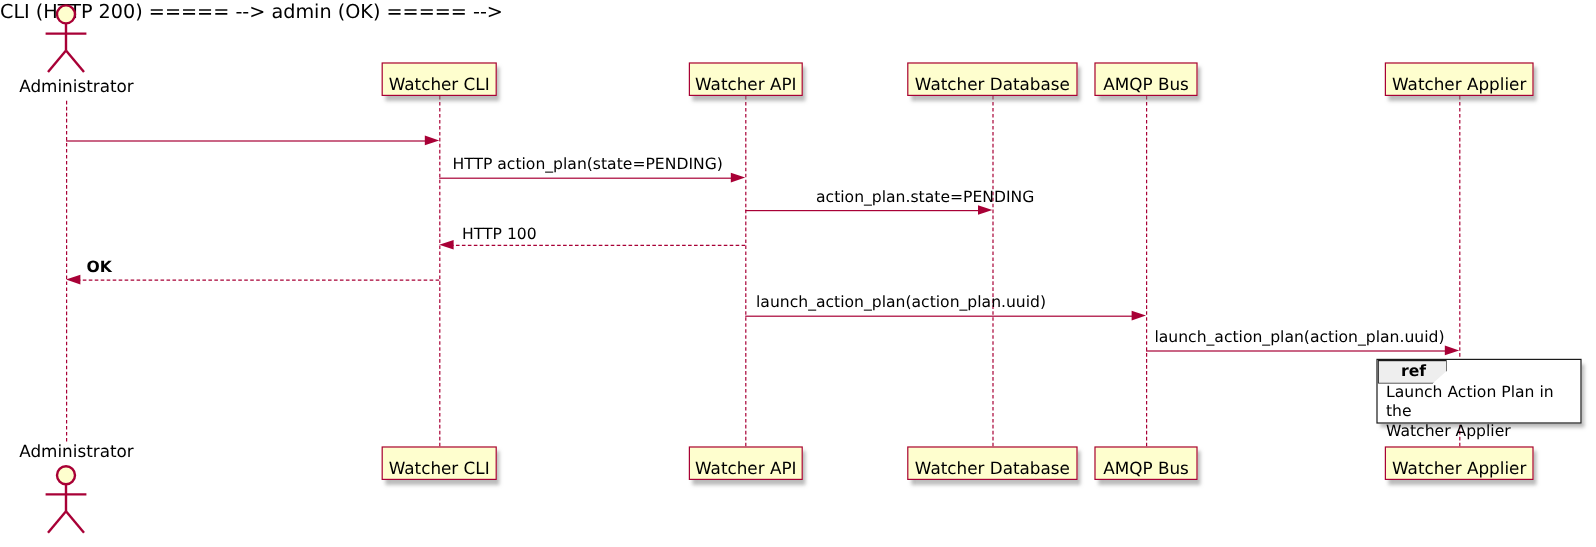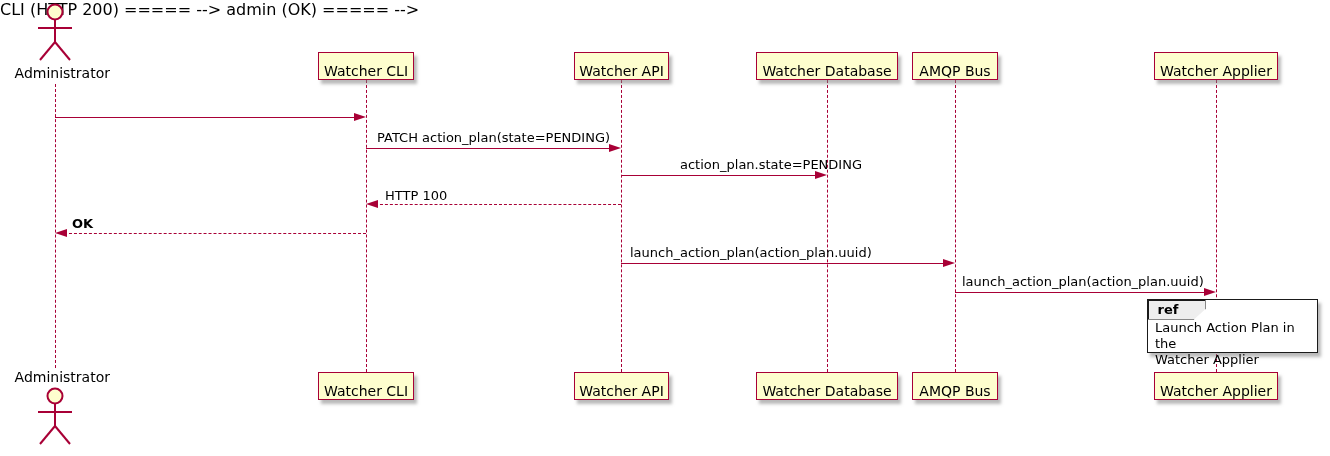--- a/index.html
+++ b/index.html
@@ -22,22 +22,22 @@
     box-sizing:border-box;
     white-space:nowrap;
   }
   .lifeline{
     position:absolute;
     width:0;
     border-left:1px dashed #A80036;
   }
   .actor-label{
     position:absolute;
-    width:110px;left:0;
-    text-align:right;
+    width:110px;left:16px;
+    text-align:left;
     font-size:14px;
     white-space:nowrap;
   }
   .actor-figure{position:absolute;left:25px;width:60px;height:64px;}
   .msg-label{
     position:absolute;
     font-size:13px;
     white-space:nowrap;
     line-height:15px;
   }
@@ -69,21 +69,21 @@
     box-sizing:border-box;
   }
   .ref-keyword{
     position:absolute;left:-0.5px;top:-0.5px;
     width:58px;height:20px;
     background:#EEEEEE;
     border:1.4px solid #1a1a1a;
     box-sizing:border-box;
     clip-path:polygon(0 0,100% 0,100% 48%,80% 100%,0 100%);
     font-weight:bold;font-size:13px;
-    padding-left:9px;line-height:17px;
+    padding-left:19px;line-height:17px;
   }
   .ref-text{
     position:absolute;left:7px;top:20px;
     font-size:13px;line-height:16px;
     white-space:pre-line;
   }
 </style>
 </head>
 <body>
 
@@ -122,21 +122,21 @@
     </div>
   <div class="participant-box" style="left:1154px;top:52px;width:124px;">
       <span>Watcher Applier</span>
     </div>
 
   
   <div class="msg-line-solid" style="left:55px;top:117px;width:302px;"></div>
   <div class="arrowhead right" style="left:354px;top:113px;"></div>
 
   
-  <div class="msg-label" style="left:377px;top:130px;">PATCH action_plan(state=PENDING)</div>
+  <div class="msg-label" style="left:377px;top:130px;">HTTP action_plan(state=PENDING)</div>
   <div class="msg-line-solid" style="left:366px;top:148px;width:246px;"></div>
   <div class="arrowhead right" style="left:609px;top:144px;"></div>
 
   
   <div class="msg-label" style="left:632px;top:157px;margin-left:48px;">action_plan.state=PENDING</div>
   <div class="msg-line-solid" style="left:621px;top:175px;width:197px;"></div>
   <div class="arrowhead right" style="left:815px;top:171px;"></div>
 
    CLI (HTTP 200) ===== --&gt;
   <div class="msg-label" style="left:385px;top:188px;">HTTP 100</div>

